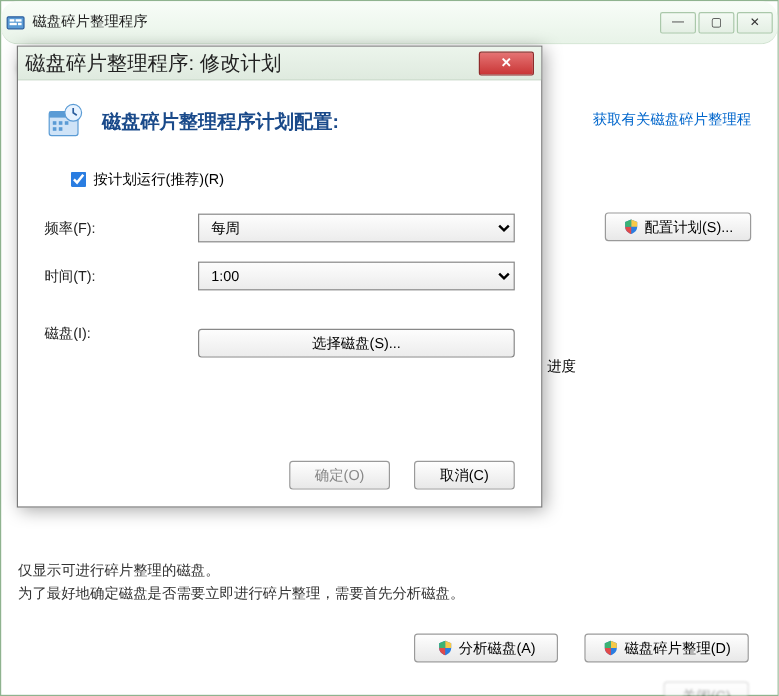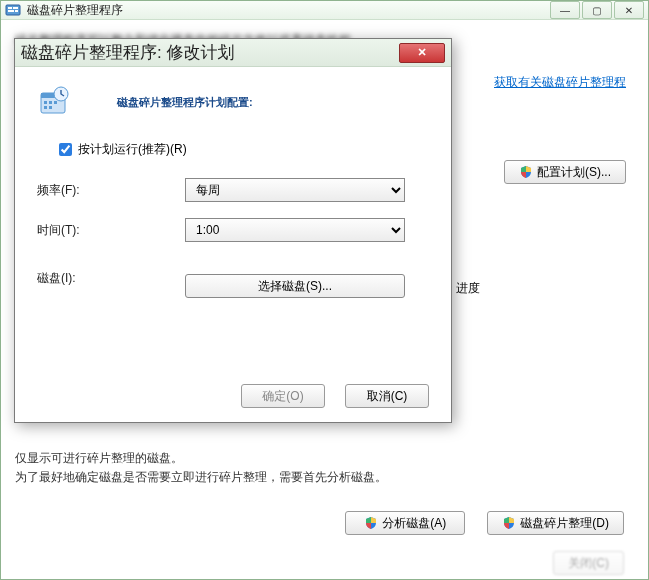--- a/index.html
+++ b/index.html
@@ -1,53 +1,53 @@
 <!DOCTYPE html>
 <html><head>
 <meta charset="utf-8">
 <style>
 * { box-sizing: border-box; margin: 0; padding: 0; }
 body { font-family: "Microsoft YaHei", Tahoma, sans-serif; font-size: 12px; background: #e8f5e9; width: 649px; height: 580px; overflow: hidden; position: relative; }
 
 .main-window { position: absolute; top: 0; left: 0; width: 649px; height: 580px; background: #fff; border: 1px solid #8fb38f; }
-.main-titlebar { height: 19px; background: linear-gradient(#f8fdf8, #e8f3e8); border-bottom: 1px solid #cde0cd; display: flex; align-items: center; padding: 0 4px; }
+.main-titlebar { height: 36px; background: linear-gradient(#f8fdf8, #e8f3e8); border-bottom: 1px solid #cde0cd; display: flex; align-items: center; padding: 0 4px; border-radius: 14px; }
 .main-titlebar .icon { width: 16px; height: 16px; margin-right: 6px; }
 .main-title { flex: 1; font-size: 12px; color: #222; }
 .win-controls { display: flex; gap: 2px; }
 .win-btn { width: 30px; height: 18px; border: 1px solid #aac8aa; background: linear-gradient(#f4faf4,#e4efe4); border-radius: 2px; display: flex; align-items: center; justify-content: center; font-size: 10px; color: #333; cursor: default; }
 
 .main-content { padding: 12px 14px; position: relative; }
 .intro-text { font-size: 12px; color: #333; margin-bottom: 4px; filter: blur(2px); }
-.intro-link { color: #0066cc; text-decoration: underline; cursor: pointer; position: absolute; right: 22px; top: 54px; font-size: 12px; }
+.intro-link { color: #0066cc; cursor: pointer; position: absolute; right: 22px; top: 54px; font-size: 12px; }
 
 .btn { display: inline-flex; align-items: center; justify-content: center; height: 24px; padding: 0 14px; background: linear-gradient(#fefefe,#e8e8e8); border: 1px solid #9a9a9a; border-radius: 3px; font-size: 12px; cursor: default; gap: 4px; }
 .btn.disabled { color: #888; }
 
 .hint-text { font-size: 12px; color: #333; margin-top: 200px; line-height: 1.6; }
 
 .bottom-buttons { margin-top: 24px; display: flex; justify-content: flex-end; gap: 22px; padding-right: 10px; }
 .bottom-buttons .btn { min-width: 120px; }
 
 .close-row { margin-top: 16px; text-align: right; padding-right: 10px; opacity: 0.35; filter: blur(1px); }
 
 
 .dialog { position: absolute; top: 38px; left: 14px; width: 438px; height: 385px; background: #fff; border: 1px solid #7a7a7a; box-shadow: 3px 3px 14px rgba(0,0,0,0.35); }
 .dlg-titlebar { height: 28px; background: linear-gradient(#ecf5ec,#dfeadf); border-bottom: 1px solid #c8d8c8; display: flex; align-items: center; padding: 0 6px; }
 .dlg-title { flex: 1; font-size: 17px; color: #222; }
 .dlg-close { width: 46px; height: 20px; background: linear-gradient(#e57373,#c93636); border: 1px solid #8f2a2a; border-radius: 2px; display: flex; align-items: center; justify-content: center; color: #fff; font-weight: bold; font-size: 11px; cursor: default; }
 
 .dlg-body { padding: 18px 22px 14px 22px; }
 .dlg-header { display: flex; align-items: center; gap: 14px; margin-bottom: 22px; }
 .dlg-header-icon { width: 34px; height: 34px; }
-.dlg-header-text { font-size: 11px; font-weight: bold; color: #1a4a8a; margin-left: 32px; }
+.dlg-header-text { font-size: 16px; font-weight: bold; color: #1a4a8a; }
 
 .dlg-row { display: flex; align-items: center; margin-bottom: 16px; }
 .dlg-label { width: 148px; font-size: 12px; color: #222; }
 .dlg-control { flex: 1; }
-.dlg-control select, .dlg-control .pseudo-btn { width: 220px; height: 24px; font-size: 12px; border: 1px solid #888; background: linear-gradient(#fdfdfd,#ececec); padding: 0 6px; }
+.dlg-control select, .dlg-control .pseudo-btn { width: 264px; height: 24px; font-size: 12px; border: 1px solid #888; background: linear-gradient(#fdfdfd,#ececec); padding: 0 6px; }
 .dlg-control .pseudo-btn { display: inline-flex; align-items: center; justify-content: center; border-radius: 3px; cursor: default; margin-top: 16px; }
 
 .checkbox-row { display: flex; align-items: center; gap: 6px; margin-left: 22px; margin-bottom: 20px; font-size: 12px; }
 .checkbox-row input { accent-color: #2a7de1; }
 
 .dlg-footer { position: absolute; bottom: 14px; right: 22px; display: flex; gap: 20px; }
 .dlg-footer .btn { min-width: 84px; }
 
 .shield { width: 14px; height: 14px; display: inline-block; }
 </style>

